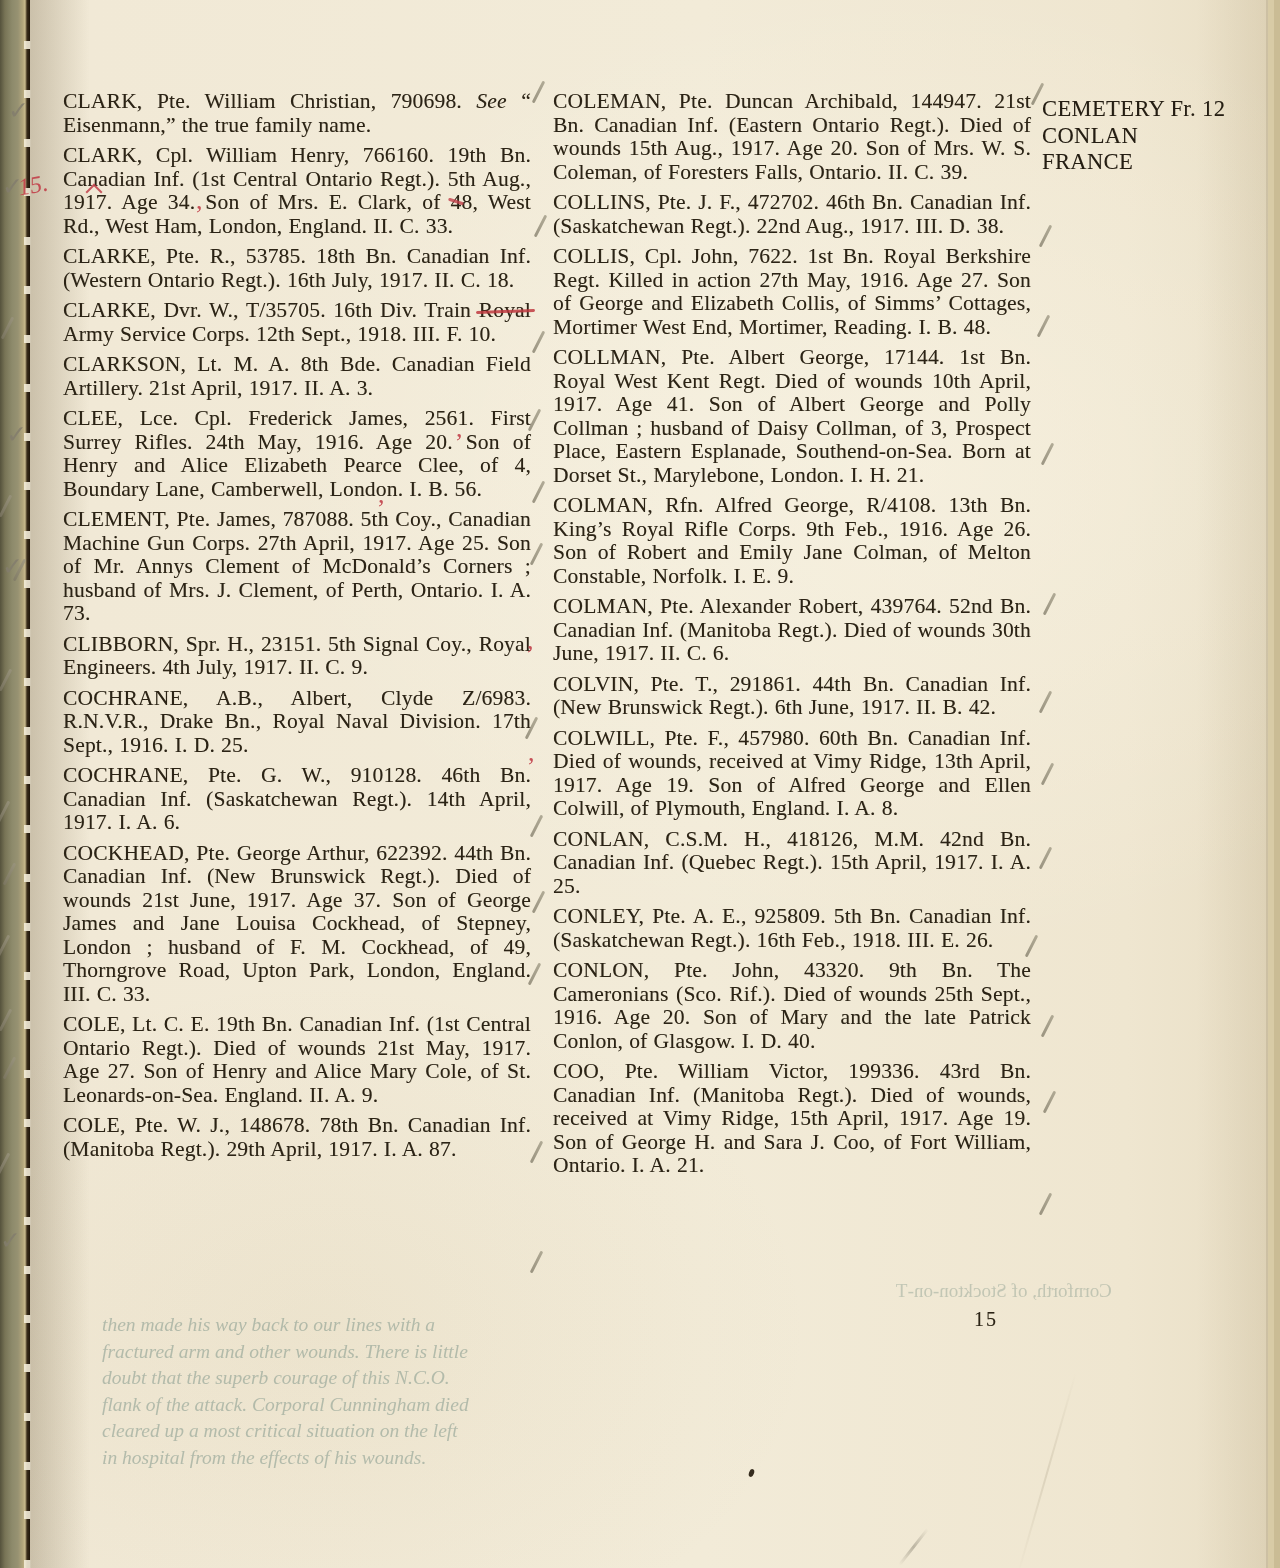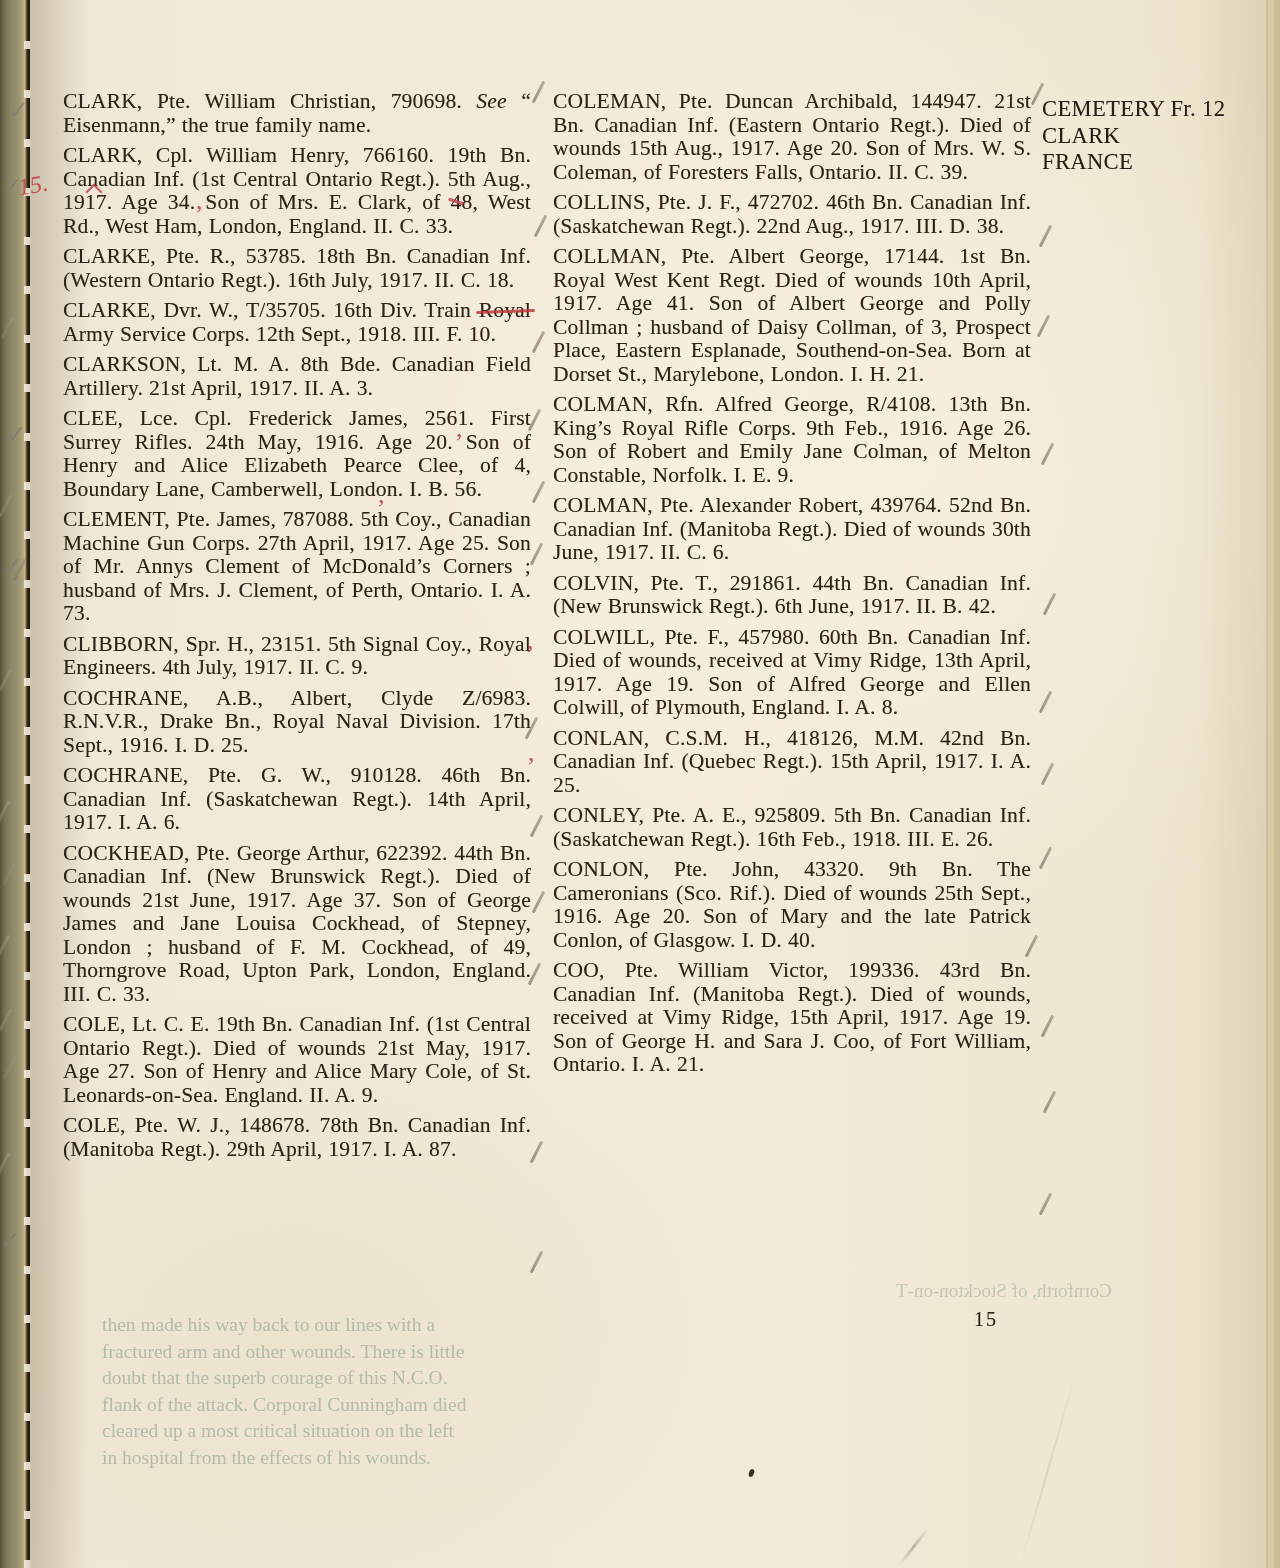--- a/index.html
+++ b/index.html
@@ -35,21 +35,21 @@
   .rstrike::after{content:"";position:absolute;left:-3px;right:-4px;top:52%;height:3px;
                   background:#c03a40;transform:rotate(-2deg);border-radius:2px;opacity:.85;}
   .header{position:absolute;left:1042px;top:96px;width:220px;color:#241d12;
           font-size:22.5px;line-height:26.5px;letter-spacing:.4px;
           text-shadow:.3px .3px 0 rgba(36,29,18,.30);}
   .pagenum{position:absolute;left:974px;top:1308px;color:#2b2315;font-size:20px;
            letter-spacing:2px;text-shadow:.3px .3px 0 rgba(43,35,21,.30);}
   
   .ghost{position:absolute;left:102px;top:1312px;width:452px;color:rgba(124,148,136,.52);
          font-size:19.5px;line-height:26.5px;filter:blur(.5px);text-align:justify;}
-  .ghost div{white-space:nowrap;}
+  .ghost div{white-space:nowrap;font-style:italic;}
   .ghost-mirror{position:absolute;left:896px;top:1280px;color:rgba(124,148,136,.40);
                 font-size:19px;transform:scaleX(-1);filter:blur(.5px);white-space:nowrap;}
   
   .mk{position:absolute;}
   .mk-check{color:#837d6d;font-size:25px;font-family:"DejaVu Sans",sans-serif;opacity:.85;}
   .mk-slash{width:3px;height:24px;background:linear-gradient(#9a947f,#7e7865);
             border-radius:3px;transform:rotate(27deg);opacity:.75;}
   .mk-red-note{color:#c2404a;font-size:24px;font-style:italic;transform:rotate(-10deg);
                font-family:"Liberation Serif",serif;opacity:.9;}
   .mk-red-comma{color:#c2404a;font-size:26px;line-height:10px;opacity:.9;}
@@ -73,21 +73,21 @@
 <div id="stage">
   <div class="paper"></div>
   <div class="binding"></div>
   <div class="stitches"></div>
   <div class="bind-shadow"></div>
   <div class="right-soft"></div>
   <div class="right-edge"></div>
 
   <div class="header">
     <div>CEMETERY Fr. 12</div>
-    <div>CLARK</div>
+    <div>CONLAN</div>
     <div>FRANCE</div>
   </div>
 
   <div class="col" id="col-left">
       <p class="entry">CLARK, Pte. William Christian, 790698. <i>See</i> “ Eisenmann,” the true family name.</p>
       <p class="entry">CLARK, Cpl. William Henry, 766160. 19th Bn. Canadian Inf. (1st Central Ontario Regt.). 5th Aug., 1917. Age 34. Son of Mrs. E. Clark, of 48, West Rd., West Ham, London, England. II. C. 33.</p>
       <p class="entry">CLARKE, Pte. R., 53785. 18th Bn. Canadian Inf. (Western Ontario Regt.). 16th July, 1917. II. C. 18.</p>
       <p class="entry">CLARKE, Dvr. W., T/35705. 16th Div. Train <span class="rstrike">Royal</span> Army Service Corps. 12th Sept., 1918. III. F. 10.</p>
       <p class="entry">CLARKSON, Lt. M. A. 8th Bde. Canadian Field Artillery. 21st April, 1917. II. A. 3.</p>
       <p class="entry">CLEE, Lce. Cpl. Frederick James, 2561. First Surrey Rifles. 24th May, 1916. Age 20. Son of Henry and Alice Elizabeth Pearce Clee, of 4, Boundary Lane, Camberwell, London. I. B. 56.</p>
@@ -95,20 +95,21 @@
       <p class="entry">CLIBBORN, Spr. H., 23151. 5th Signal Coy., Royal Engineers. 4th July, 1917. II. C. 9.</p>
       <p class="entry">COCHRANE, A.B., Albert, Clyde Z/6983. R.N.V.R., Drake Bn., Royal Naval Division. 17th Sept., 1916. I. D. 25.</p>
       <p class="entry">COCHRANE, Pte. G. W., 910128. 46th Bn. Canadian Inf. (Saskatchewan Regt.). 14th April, 1917. I. A. 6.</p>
       <p class="entry">COCKHEAD, Pte. George Arthur, 622392. 44th Bn. Canadian Inf. (New Brunswick Regt.). Died of wounds 21st June, 1917. Age 37. Son of George James and Jane Louisa Cockhead, of Stepney, London ; husband of F. M. Cockhead, of 49, Thorngrove Road, Upton Park, London, England. III. C. 33.</p>
       <p class="entry">COLE, Lt. C. E. 19th Bn. Canadian Inf. (1st Central Ontario Regt.). Died of wounds 21st May, 1917. Age 27. Son of Henry and Alice Mary Cole, of St. Leonards-on-Sea. England. II. A. 9.</p>
       <p class="entry">COLE, Pte. W. J., 148678. 78th Bn. Canadian Inf. (Manitoba Regt.). 29th April, 1917. I. A. 87.</p>
     </div>
   <div class="col" id="col-right">
       <p class="entry">COLEMAN, Pte. Duncan Archibald, 144947. 21st Bn. Canadian Inf. (Eastern Ontario Regt.). Died of wounds 15th Aug., 1917. Age 20. Son of Mrs. W. S. Coleman, of Foresters Falls, Ontario. II. C. 39.</p>
       <p class="entry">COLLINS, Pte. J. F., 472702. 46th Bn. Canadian Inf. (Saskatchewan Regt.). 22nd Aug., 1917. III. D. 38.</p>
+      <p class="entry">COLLIS, Cpl. John, 7622. 1st Bn. Royal Berkshire Regt. Killed in action 27th May, 1916. Age 27. Son of George and Elizabeth Collis, of Simms’ Cottages, Mortimer West End, Mortimer, Reading. I. B. 48.</p>
       <p class="entry">COLLMAN, Pte. Albert George, 17144. 1st Bn. Royal West Kent Regt. Died of wounds 10th April, 1917. Age 41. Son of Albert George and Polly Collman ; husband of Daisy Collman, of 3, Prospect Place, Eastern Esplanade, Southend-on-Sea. Born at Dorset St., Marylebone, London. I. H. 21.</p>
       <p class="entry">COLMAN, Rfn. Alfred George, R/4108. 13th Bn. King’s Royal Rifle Corps. 9th Feb., 1916. Age 26. Son of Robert and Emily Jane Colman, of Melton Constable, Norfolk. I. E. 9.</p>
       <p class="entry">COLMAN, Pte. Alexander Robert, 439764. 52nd Bn. Canadian Inf. (Manitoba Regt.). Died of wounds 30th June, 1917. II. C. 6.</p>
       <p class="entry">COLVIN, Pte. T., 291861. 44th Bn. Canadian Inf. (New Brunswick Regt.). 6th June, 1917. II. B. 42.</p>
       <p class="entry">COLWILL, Pte. F., 457980. 60th Bn. Canadian Inf. Died of wounds, received at Vimy Ridge, 13th April, 1917. Age 19. Son of Alfred George and Ellen Colwill, of Plymouth, England. I. A. 8.</p>
       <p class="entry">CONLAN, C.S.M. H., 418126, M.M. 42nd Bn. Canadian Inf. (Quebec Regt.). 15th April, 1917. I. A. 25.</p>
       <p class="entry">CONLEY, Pte. A. E., 925809. 5th Bn. Canadian Inf. (Saskatchewan Regt.). 16th Feb., 1918. III. E. 26.</p>
       <p class="entry">CONLON, Pte. John, 43320. 9th Bn. The Cameronians (Sco. Rif.). Died of wounds 25th Sept., 1916. Age 20. Son of Mary and the late Patrick Conlon, of Glasgow. I. D. 40.</p>
       <p class="entry">COO, Pte. William Victor, 199336. 43rd Bn. Canadian Inf. (Manitoba Regt.). Died of wounds, received at Vimy Ridge, 15th April, 1917. Age 19. Son of George H. and Sara J. Coo, of Fort William, Ontario. I. A. 21.</p>
     </div>

